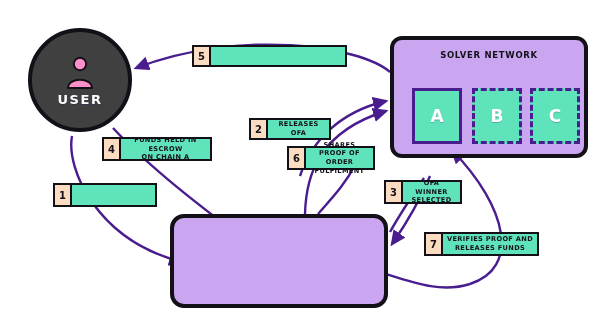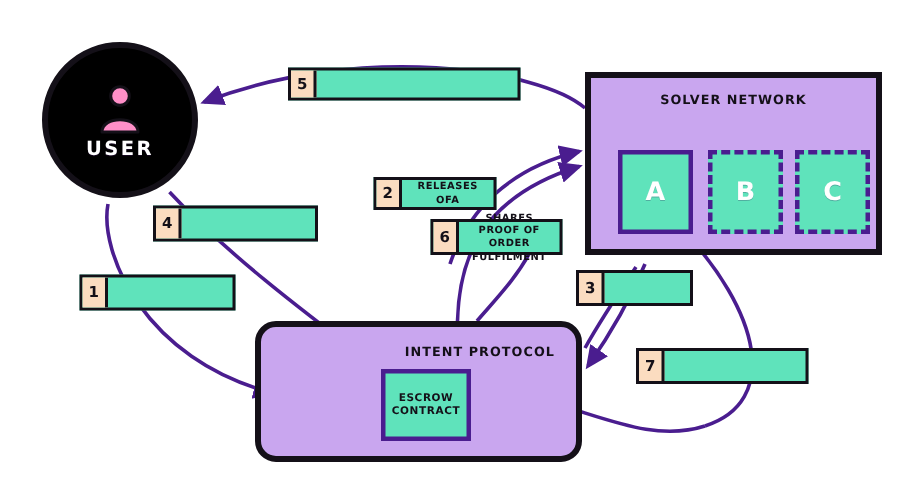--- a/index.html
+++ b/index.html
@@ -28,21 +28,21 @@
     height: 320px;
     pointer-events: none;
   }
 
   
   .user-node {
     position: absolute;
     left: 28px; top: 28px;
     width: 104px; height: 104px;
     border-radius: 50%;
-    background: #000000;
+    background: #404040;
     border: 4px solid #141018;
     box-sizing: border-box;
     display: flex;
     flex-direction: column;
     align-items: center;
     justify-content: center;
   }
   .user-icon { width: 30px; height: 34px; margin-top: 2px; }
   .user-label {
     color: #ffffff;
@@ -54,23 +54,23 @@
   }
 
   
   .container-box {
     position: absolute;
     background: #c9a6ef;
     border: 4px solid #141018;
     box-sizing: border-box;
   }
   #solver-network {
-    left: 390px; top: 48px;
+    left: 390px; top: 36px;
     width: 198px; height: 122px;
-    border-radius: 0;
+    border-radius: 12px;
   }
   #intent-protocol {
     left: 170px; top: 214px;
     width: 218px; height: 94px;
     border-radius: 14px;
   }
   .container-title {
     position: absolute;
     font-size: 8.5px;
     font-weight: 700;
@@ -208,49 +208,52 @@
   </div>
 
   <div class="container-box" id="solver-network">
     <div class="container-title">SOLVER NETWORK</div>
     <div class="solver solid" id="solver-a">A</div>
     <div class="solver dashed" id="solver-b">B</div>
     <div class="solver dashed" id="solver-c">C</div>
   </div>
 
   <div class="container-box" id="intent-protocol">
-    <div class="container-title">INTENT PROTOCOL</div>
-    <div id="escrow-contract">ESCROW
-CONTRACT</div>
   </div>
 
   <div class="step two-line" id="step-1">
     <div class="step-num">1</div>
   </div>
 
   <div class="step" id="step-2">
     <div class="step-num">2</div>
     <div class="step-text">RELEASES OFA</div>
   </div>
 
   <div class="step two-line" id="step-3">
     <div class="step-num">3</div>
+    <div class="step-text">OFA WINNER
+SELECTED</div>
   </div>
 
   <div class="step two-line" id="step-4">
     <div class="step-num">4</div>
+    <div class="step-text">FUNDS HELD IN ESCROW
+ON CHAIN A</div>
   </div>
 
   <div class="step" id="step-5">
     <div class="step-num">5</div>
   </div>
 
   <div class="step two-line" id="step-6">
     <div class="step-num">6</div>
     <div class="step-text">SHARES PROOF OF
 ORDER FULFILMENT</div>
   </div>
 
   <div class="step two-line" id="step-7">
     <div class="step-num">7</div>
+    <div class="step-text">VERIFIES PROOF AND
+RELEASES FUNDS</div>
   </div>
 
 </div>
 
 </body></html>

